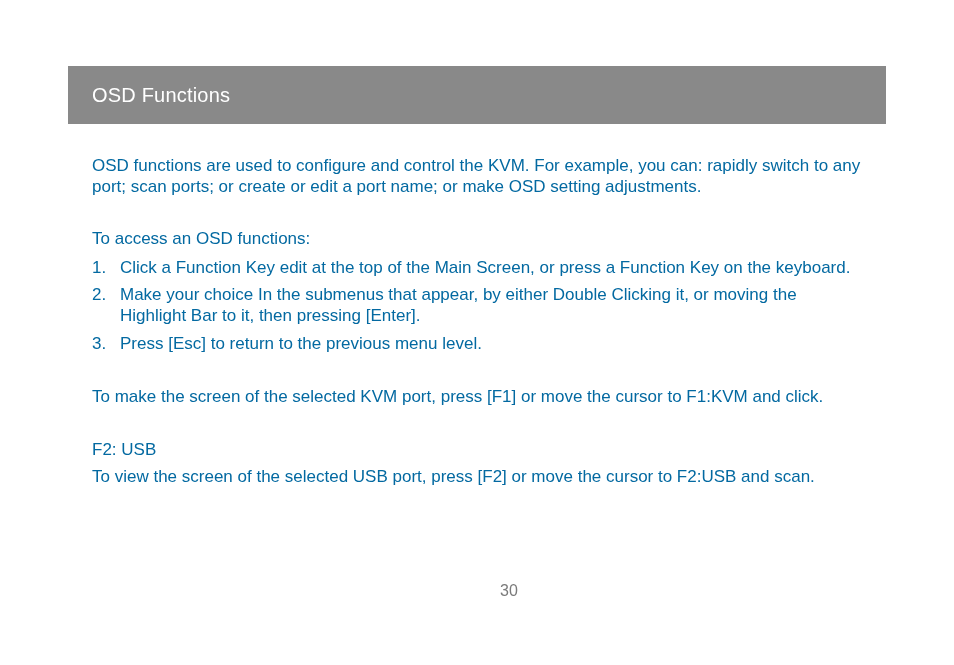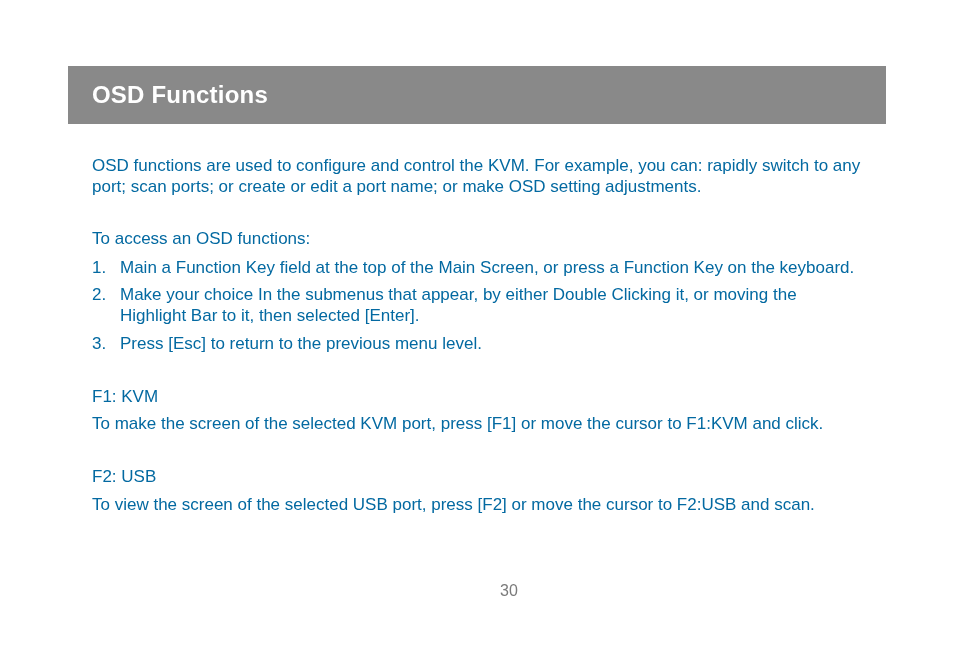--- a/index.html
+++ b/index.html
@@ -21,22 +21,22 @@
       left: 68px;
       width: 818px;
       height: 58px;
       background: #898989;
       display: flex;
       align-items: center;
       padding-left: 24px;
     }
     .header-title {
       color: #ffffff;
-      font-size: 24px;
-      font-weight: bold;
+      font-size: 20px;
+      font-weight: normal;
       letter-spacing: 0.2px;
     }
     .content {
       position: absolute;
       top: 155px;
       left: 92px;
       width: 770px;
       font-size: 17px;
       line-height: 1.25;
       color: #0369a1;
@@ -88,27 +88,26 @@
 
 <div class="header-bar">
   <div class="header-title">OSD Functions</div>
 </div>
 
 <div class="content">
   <p class="intro">OSD functions are used to configure and control the KVM. For example, you can: rapidly switch to any port; scan ports; or create or edit a port name; or make OSD setting adjustments.</p>
 
   <p class="subhead">To access an OSD functions:</p>
   <ol class="steps">
-    <li>Main a Function Key field at the top of the Main Screen, or press a Function Key on the keyboard.</li>
-    <li>Make your choice In the submenus that appear, by either Double Clicking it, or moving the Highlight Bar to it, then selected [Enter].</li>
+    <li>Click a Function Key edit at the top of the Main Screen, or press a Function Key on the keyboard.</li>
+    <li>Make your choice In the submenus that appear, by either Double Clicking it, or moving the Highlight Bar to it, then pressing [Enter].</li>
     <li>Press [Esc] to return to the previous menu level.</li>
   </ol>
 
   <div class="fkey-block">
-    <p class="fkey-label">F1: KVM</p>
     <p class="fkey-desc">To make the screen of the selected KVM port, press [F1] or move the cursor to F1:KVM and click.</p>
   </div>
 
   <div class="fkey-block">
     <p class="fkey-label">F2: USB</p>
     <p class="fkey-desc">To view the screen of the selected USB port, press [F2] or move the cursor to F2:USB and scan.</p>
   </div>
 </div>
 
 <div class="page-number">30</div>

